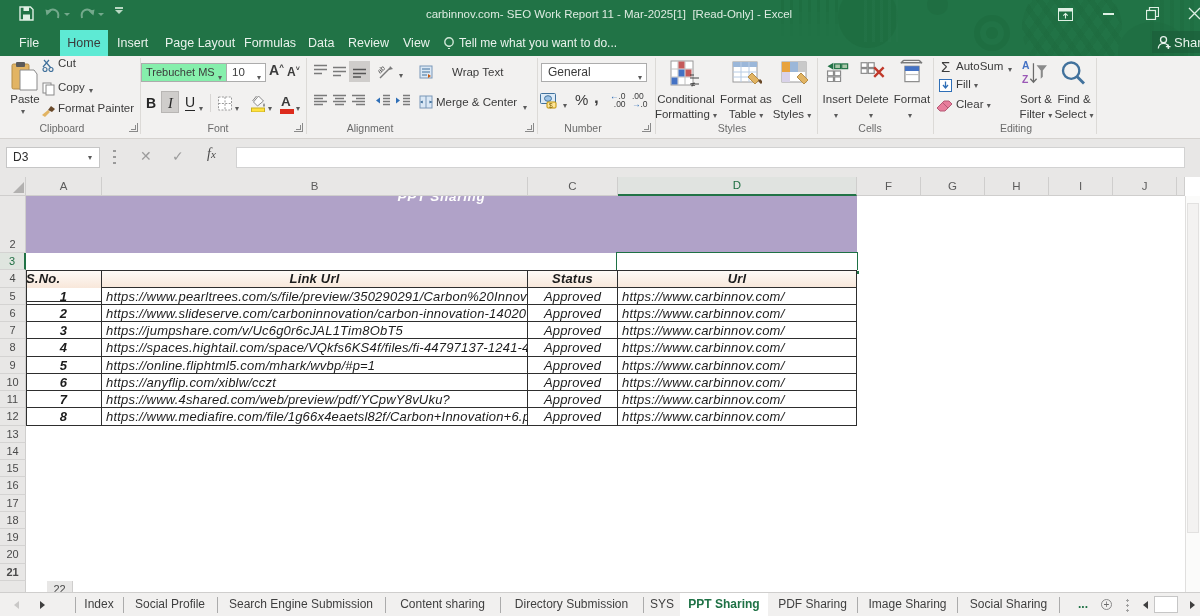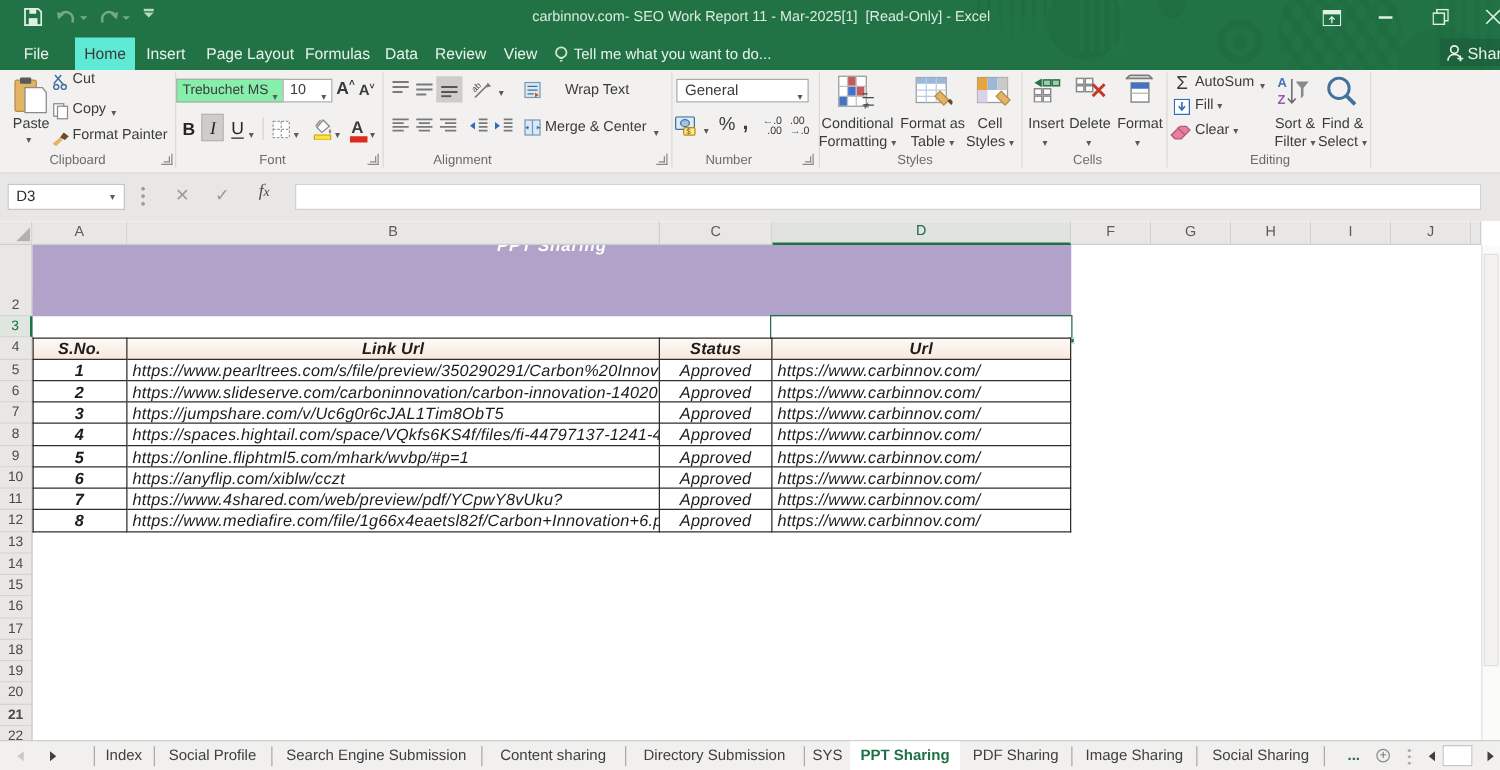--- a/index.html
+++ b/index.html
@@ -381,33 +381,33 @@
       <div class="rowhdr" style="top:231.25px;height:17.25px;line-height:17.25px;">12</div>
       <div class="rowhdr" style="top:248.5px;height:17.25px;line-height:17.25px;">13</div>
       <div class="rowhdr" style="top:265.75px;height:17.25px;line-height:17.25px;">14</div>
       <div class="rowhdr" style="top:283px;height:17.25px;line-height:17.25px;">15</div>
       <div class="rowhdr" style="top:300.25px;height:17.25px;line-height:17.25px;">16</div>
       <div class="rowhdr" style="top:317.5px;height:17.25px;line-height:17.25px;">17</div>
       <div class="rowhdr" style="top:334.75px;height:17.25px;line-height:17.25px;">18</div>
       <div class="rowhdr" style="top:352px;height:17.25px;line-height:17.25px;">19</div>
       <div class="rowhdr" style="top:369.25px;height:17.25px;line-height:17.25px;">20</div>
       <div class="rowhdr" style="top:386.5px;height:17.25px;line-height:17.25px;font-weight:bold;">21</div>
-      <div class="rowhdr" style="top:403.75px;height:17.25px;line-height:17.25px;">22</div>
+      <div class="rowhdr" style="top:403.75px;height:17.25px;line-height:17.25px;margin-left:47px;">22</div>
     </div>
 
   <div class="abs" style="left:26px;top:19px;width:831px;height:57px;background:#b0a2c8;overflow:hidden">
     <div style="position:absolute;left:0;top:-7px;width:100%;text-align:center;color:#fdfdfd;font-style:italic;font-weight:bold;font-size:13.5px;letter-spacing:0.7px;font-family:'Liberation Sans'">PPT Sharing</div>
   </div>
 
   <div class="abs" style="left:616px;top:75px;width:242px;height:20px;border:1.5px solid #1e7145"></div>
   <div class="abs" style="left:855px;top:93px;width:5px;height:5px;background:#217346;border:1px solid #fff"></div>
 
   <div id="table">
       <div class="abs" style="left:26px;top:93.25px;width:831px;height:17.25px;background:linear-gradient(#fefaf6,#f8e7da);border-top:1.2px solid #2e2e2e"></div>
-      <div class="cell bdr" style="left:26px;top:93.25px;width:76px;height:18px;text-align:center;font-weight:bold;font-style:italic;">S.No.</div>
+      <div class="cell bdr" style="left:26px;top:93.25px;width:76px;height:32px;text-align:left;font-weight:bold;font-style:italic;">S.No.</div>
       <div class="cell bdr" style="left:102px;top:93.25px;width:426px;height:17.25px;text-align:center;font-weight:bold;">Link Url</div>
       <div class="cell bdr" style="left:528px;top:93.25px;width:90px;height:17.25px;text-align:center;font-weight:bold;">Status</div>
       <div class="cell bdr" style="left:618px;top:93.25px;width:239px;height:17.25px;text-align:center;font-weight:bold;">Url</div>
       <div class="cell bdr" style="left:26px;top:110.5px;width:76px;height:17.25px;text-align:center;font-weight:bold;">1</div>
       <div class="cell bdr" style="left:102px;top:110.5px;width:426px;height:17.25px;text-align:left;padding-left:4px;">https://www.pearltrees.com/s/file/preview/350290291/Carbon%20Innovation.pdf</div>
       <div class="cell bdr" style="left:528px;top:110.5px;width:90px;height:17.25px;text-align:center;">Approved</div>
       <div class="cell bdr" style="left:618px;top:110.5px;width:239px;height:17.25px;text-align:left;padding-left:4px;">https://www.carbinnov.com/</div>
       <div class="cell bdr" style="left:26px;top:127.75px;width:76px;height:17.25px;text-align:center;font-weight:bold;">2</div>
       <div class="cell bdr" style="left:102px;top:127.75px;width:426px;height:17.25px;text-align:left;padding-left:4px;">https://www.slideserve.com/carboninnovation/carbon-innovation-1402072</div>
       <div class="cell bdr" style="left:528px;top:127.75px;width:90px;height:17.25px;text-align:center;">Approved</div>

